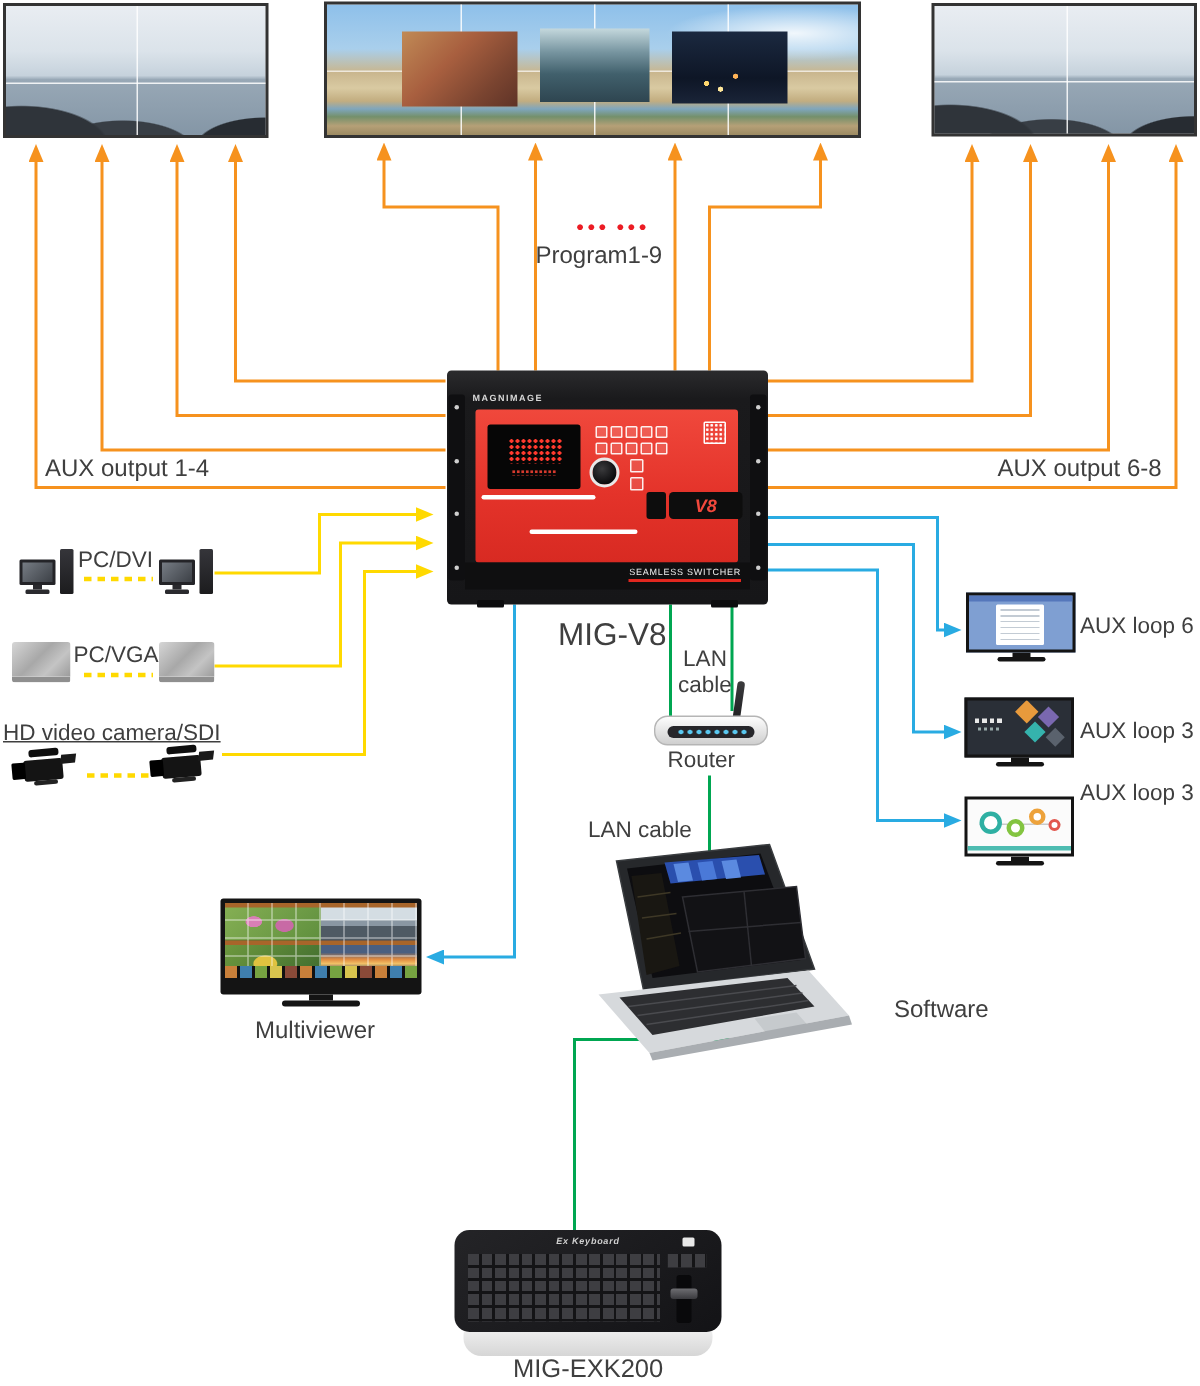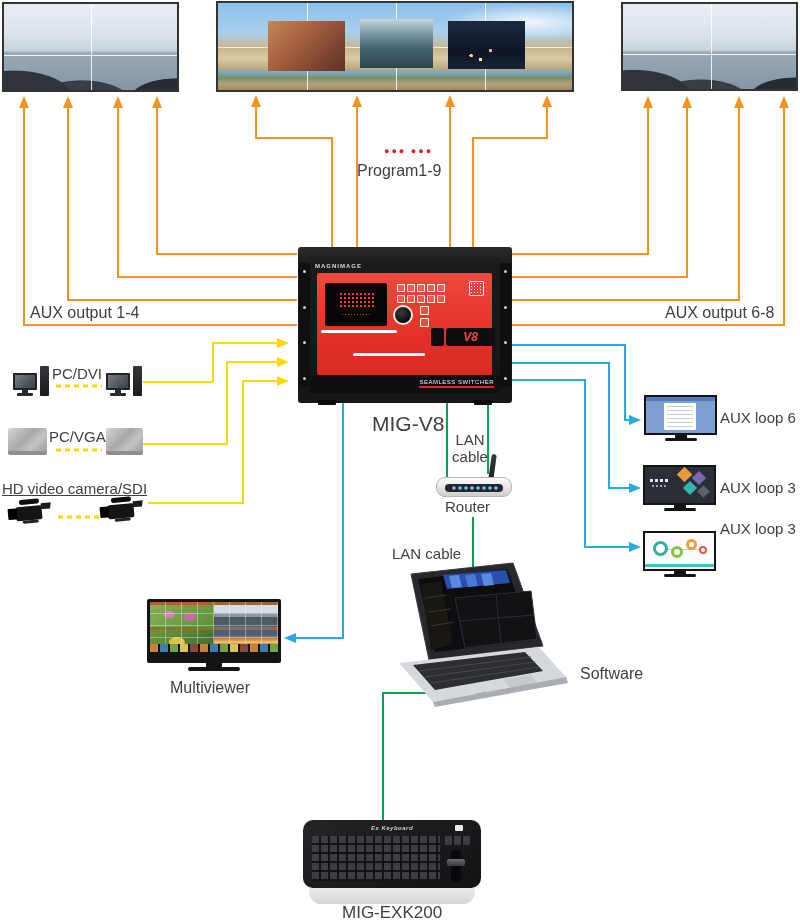--- a/index.html
+++ b/index.html
@@ -350,21 +350,21 @@
     <polygon points="36,24 56,22 68,84 46,90" fill="#191712"></polygon>
     <path d="M40,38 L62,35 M43,52 L66,49 M46,66 L69,62" stroke="#3e3826" stroke-width="1" fill="none"></path>
     <polygon points="70,38 146,31 152,79 80,88" fill="#121215" stroke="#2e2e33" stroke-width="1"></polygon>
     <path d="M111,34 L116,84 M74,61 L149,55" stroke="#2e2e33" stroke-width="1" fill="none"></path>
     <polygon points="14,103 154,87 181,117 48,142" fill="#d6d9dc"></polygon>
     <polygon points="28,105 140,92 158,111 50,130" fill="#2d2e31"></polygon>
     <path d="M34,111 L146,97 M40,117 L150,102 M46,123 L154,107" stroke="#4a4b4f" stroke-width="1" fill="none"></path>
     <polygon points="118,119 146,115 154,124 126,129" fill="#c6cacd"></polygon>
     <polygon points="48,142 181,117 183,123 50,147" fill="#a9adb1"></polygon>
   </svg>
-  <div class="lbl" style="left:580px;top:665px;font-size:16px;text-align:center;">Software</div>
+  <div class="lbl" style="left:596px;top:665px;font-size:16px;text-align:center;">Software</div>
 
   <div class="mv">
     <div class="mv-bezel">
       <div class="mv-screen">
         <div class="mv-q mv-q1">
             <div class="qbar"></div>
           </div>
         <div class="mv-q mv-q2">
             <div class="qbar"></div>
           </div>

